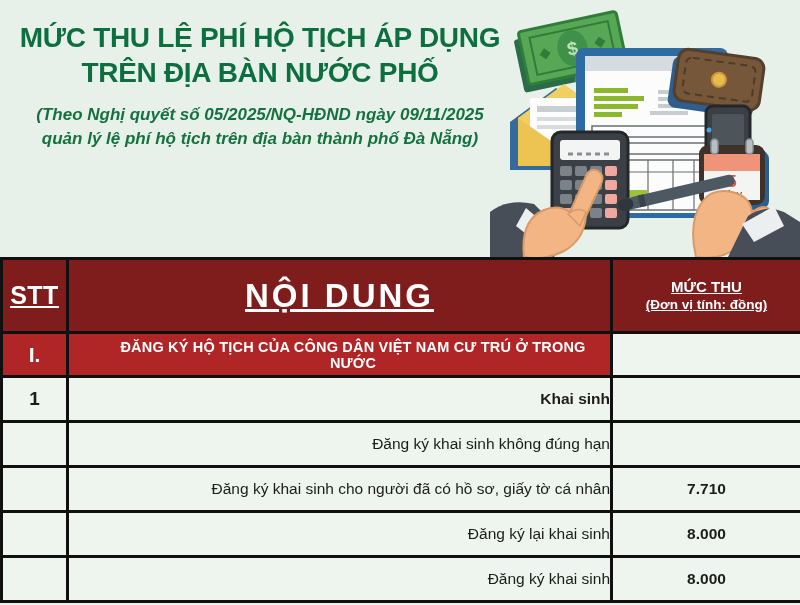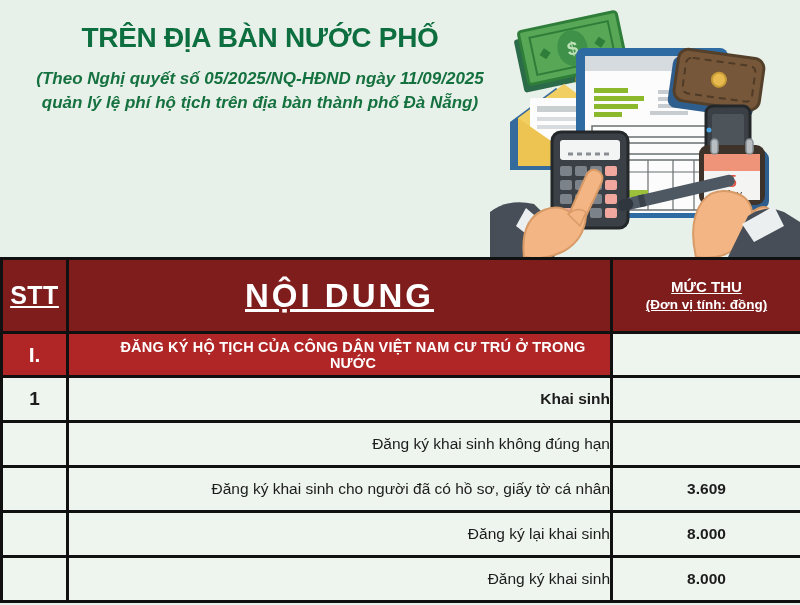--- a/index.html
+++ b/index.html
@@ -58,24 +58,25 @@
   td.c-fee { text-align: center; font-weight: bold; font-size: 15.5px; }
 </style>
 </head>
 <body>
 
 <div class="page">
 
   <div class="hero">
     <div class="hero-text">
       <h1 class="title">
+        <span>MỨC THU LỆ PHÍ HỘ TỊCH ÁP DỤNG</span>
         <span>TRÊN ĐỊA BÀN NƯỚC PHỐ</span>
       </h1>
       <p class="subtitle">
-        <span>(Theo Nghị quyết số 05/2025/NQ-HĐND ngày 11/09/2025</span>
+        <span>(Theo Nghị quyết số 05/2025/NQ-HĐND ngày 09/11/2025</span>
         <span>quản lý lệ phí hộ tịch trên địa bàn thành phố Đà Nẵng)</span>
       </p>
     </div>
 
     <svg class="illustration" viewBox="0 0 310 257">
 
       <g transform="translate(28,32) rotate(-12)">
         <rect x="-6" y="7" width="100" height="54" rx="3" fill="#2c6b4a"></rect>
         <rect x="0" y="0" width="100" height="54" rx="3" fill="#57a757" stroke="#2e7d39" stroke-width="3"></rect>
         <rect x="10" y="8" width="80" height="38" fill="none" stroke="#2e7d39" stroke-width="2"></rect>
@@ -219,21 +220,21 @@
         <td class="c-fee"></td>
       </tr>
       <tr class="row-body">
         <td class="c-stt"></td>
         <td class="c-content">Đăng ký khai sinh không đúng hạn</td>
         <td class="c-fee"></td>
       </tr>
       <tr class="row-body">
         <td class="c-stt"></td>
         <td class="c-content">Đăng ký khai sinh cho người đã có hồ sơ, giấy tờ cá nhân</td>
-        <td class="c-fee">3.609</td>
+        <td class="c-fee">7.710</td>
       </tr>
       <tr class="row-body">
         <td class="c-stt"></td>
         <td class="c-content">Đăng ký lại khai sinh</td>
         <td class="c-fee">8.000</td>
       </tr>
       <tr class="row-body">
         <td class="c-stt"></td>
         <td class="c-content">Đăng ký khai sinh</td>
         <td class="c-fee">8.000</td>

